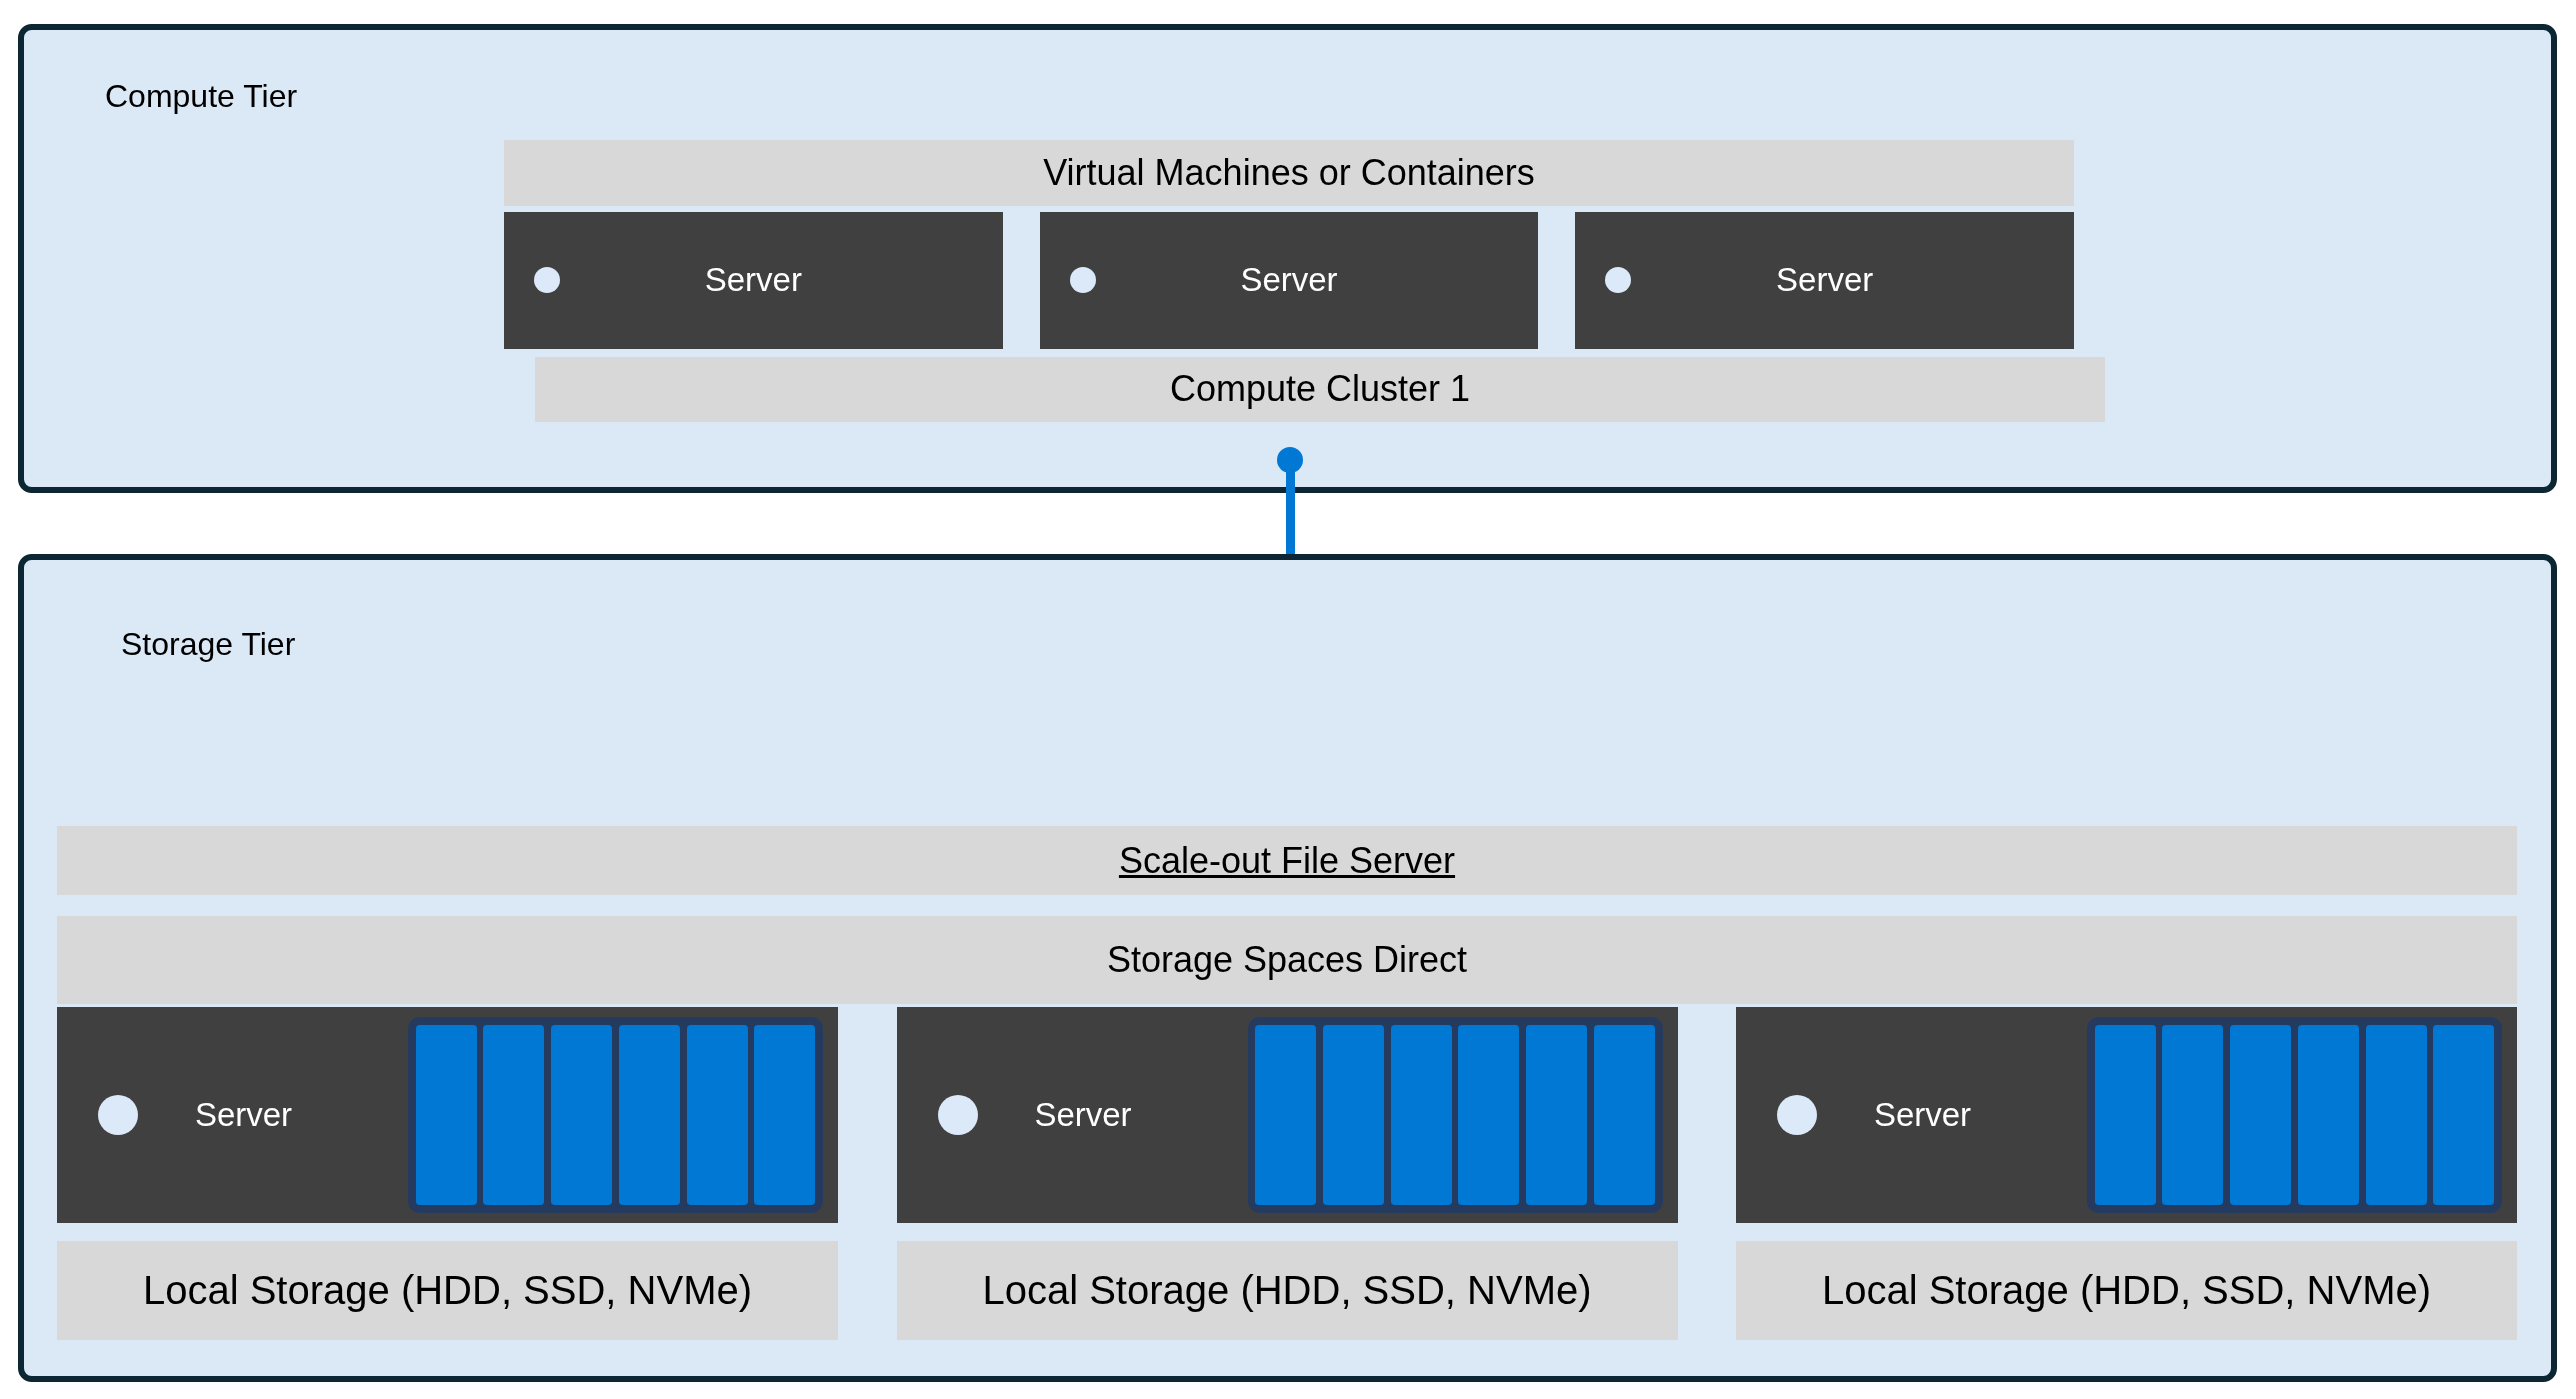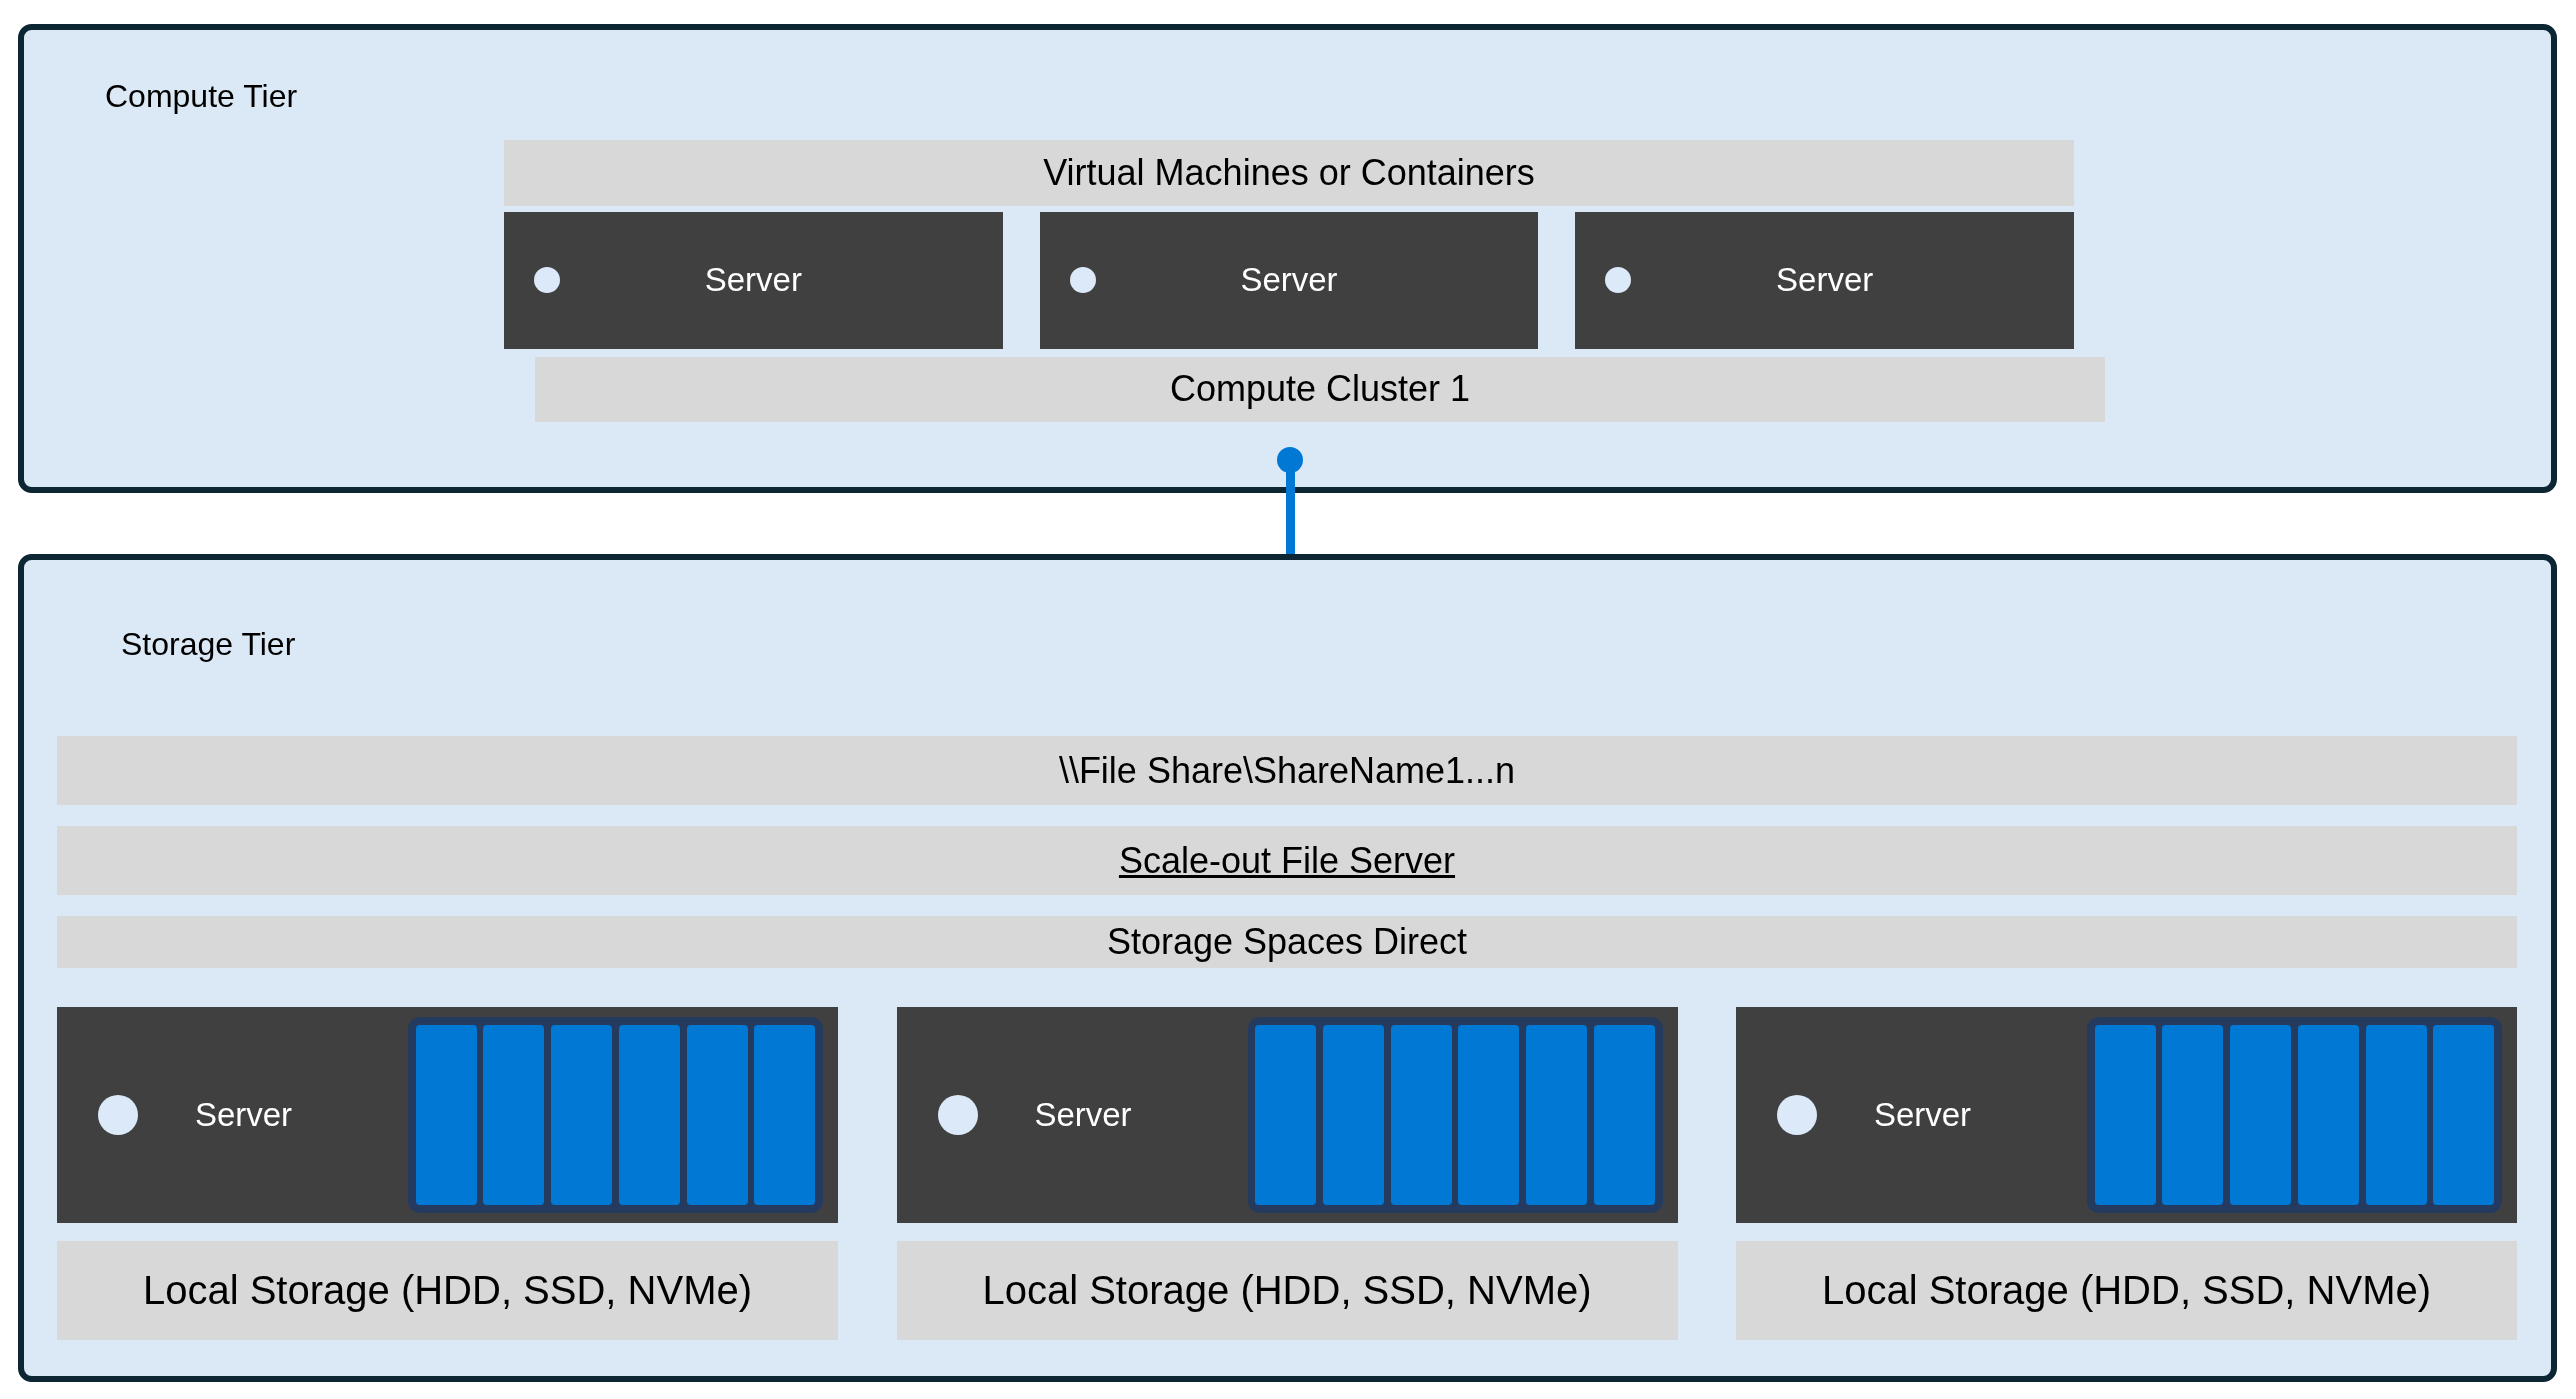--- a/index.html
+++ b/index.html
@@ -53,21 +53,21 @@
   
   .connector-line{position:absolute;left:1286px;top:460px;width:9px;height:147px;background:var(--accent-blue);}
   .connector-dot{position:absolute;width:26px;height:26px;border-radius:50%;background:var(--accent-blue);left:1277px;}
   .connector-dot.top{top:447px;}
   .connector-dot.bottom{top:593px;}
   .folder{position:absolute;left:1227px;top:618px;width:127px;height:95px;}
   .folder path{fill:var(--accent-blue);}
   
   .sbar1{left:33px;top:176px;width:2460px;height:69px;}
   .sbar2{left:33px;top:266px;width:2460px;height:69px;text-decoration:underline;}
-  .sbar3{left:33px;top:356px;width:2460px;height:52px;}
+  .sbar3{left:33px;top:356px;width:2460px;height:88px;}
   .storage-row{
     position:absolute;left:33px;width:2460px;display:flex;justify-content:space-between;
   }
   .storage-row.servers{top:447px;height:216px;}
   .storage-row.local{top:681px;height:99px;}
   .storage-server{
     width:781px;height:216px;position:relative;background:var(--server-bg);
   }
   .storage-server .indicator{
     position:absolute;left:41px;top:50%;transform:translateY(-50%);
@@ -120,21 +120,20 @@
   <div class="connector-line"></div>
   <div class="connector-dot top"></div>
   <div class="connector-dot bottom"></div>
   <svg class="folder" viewBox="0 0 167 125" xmlns="http://www.w3.org/2000/svg">
     <path d="M10 0 L52 0 Q61 0 67 5 L81 17 Q86 21 93 21 L157 21 Q167 21 167 31 L167 115 Q167 125 157 125 L10 125 Q0 125 0 115 L0 10 Q0 0 10 0 Z"></path>
   </svg>
 
   <section class="tier storage-tier">
     <div class="tier-title">Storage Tier</div>
 
-    <div class="bar sbar1">\\File Share\ShareName1...n</div>
     <div class="bar sbar2">Scale-out File Server</div>
     <div class="bar sbar3">Storage Spaces Direct</div>
 
     <div class="storage-row servers">
 
       <div class="storage-server">
         <span class="indicator"></span>
         <span class="srv-label">Server</span>
         <div class="drives">
           <div class="drive"></div>

